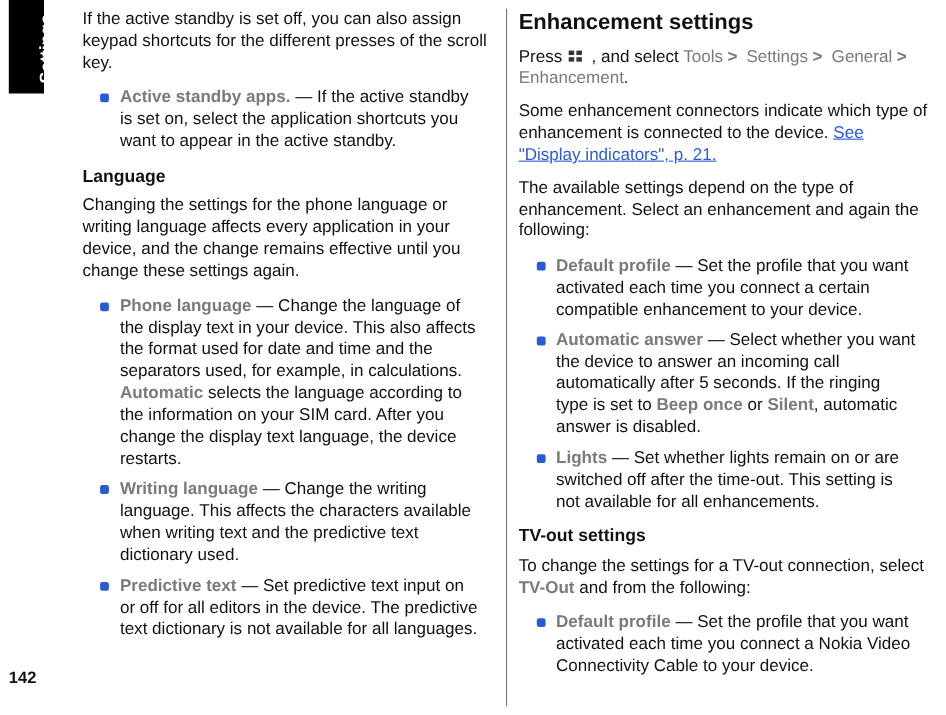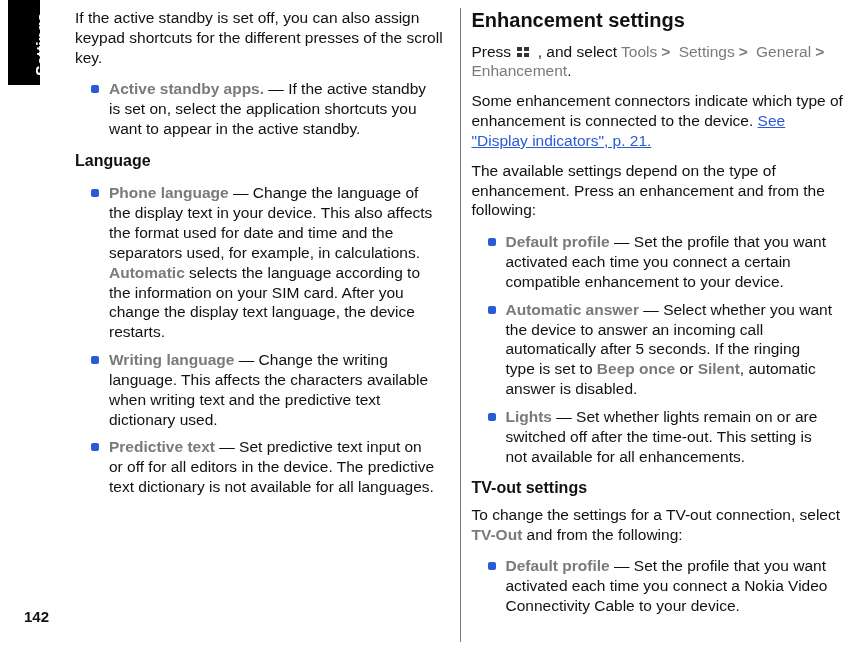--- a/index.html
+++ b/index.html
@@ -1,19 +1,19 @@
 <!DOCTYPE html>
 <html><head>
 <meta charset="utf-8">
 <style>
   html,body{margin:0;padding:0;background:#fff;color:#111;font-family:Arial,Helvetica,sans-serif;}
   .page{position:relative;width:860px;height:650px;overflow:hidden;}
   .side-label{position:absolute;left:8px;top:0;width:32px;height:85px;background:#000;}
   .side-label span{display:block;color:#fff;font-weight:bold;font-size:16px;transform:rotate(-90deg);transform-origin:left top;position:absolute;left:26px;top:76px;white-space:nowrap;}
-  .page-number{position:absolute;left:24px;top:608px;font-weight:bold;font-size:15px;}
+  .page-number{position:absolute;left:8px;top:608px;font-weight:bold;font-size:15px;}
   .columns{position:absolute;left:75px;top:8px;right:16px;bottom:8px;display:flex;gap:24px;}
   .col{flex:1;font-size:15.5px;line-height:1.28;}
   .divider{position:absolute;left:50%;top:0;bottom:0;width:1px;background:#777;}
   h1{font-size:20px;font-weight:bold;margin:0 0 8px 0;}
   h2{font-size:16px;font-weight:bold;margin:10px 0 6px 0;}
   p{margin:0 0 10px 0;}
   ul.bul{list-style:none;padding:0;margin:12px;}
   ul.bul>li{position:relative;padding-left:22px;margin-bottom:8px;}
   ul.bul>li:before{content:"";position:absolute;left:4px;top:6px;width:8px;height:8px;background:#2a5bd7;border-radius:2px;}
   .term{color:#7a7a7a;font-weight:bold;}
@@ -37,20 +37,21 @@
     <div class="col">
       <p>If the active standby is set off, you can also assign keypad shortcuts for the different presses of the scroll key.</p>
 
       <ul class="bul">
         <li>
           <span class="term">Active standby apps.</span><span> — If the active standby is set on, select the application shortcuts you want to appear in the active standby.</span>
         </li>
       </ul>
 
       <h2>Language</h2>
+      <p>Changing the settings for the phone language or writing language affects every application in your device, and the change remains effective until you change these settings again.</p>
 
       <ul class="bul">
         <li>
           <span class="term">Phone language</span><span> — Change the language of the display text in your device. This also affects the format used for date and time and the separators used, for example, in calculations. </span><span class="term">Automatic</span><span> selects the language according to the information on your SIM card. After you change the display text language, the device restarts.</span>
         </li>
         <li>
           <span class="term">Writing language</span><span> — Change the writing language. This affects the characters available when writing text and the predictive text dictionary used.</span>
         </li>
         <li>
           <span class="term">Predictive text</span><span> — Set predictive text input on or off for all editors in the device. The predictive text dictionary is not available for all languages.</span>
@@ -77,21 +78,21 @@
         <span class="crumb">Tools</span><span class="crumb-sep">&gt;</span>
         <span class="crumb">Settings</span><span class="crumb-sep">&gt;</span>
         <span class="crumb">General</span><span class="crumb-sep">&gt;</span>
         <span class="crumb">Enhancement</span><span>.</span>
       </p>
 
       <p>
         <span>Some enhancement connectors indicate which type of enhancement is connected to the device. </span><a href="#" class="link">See "Display indicators", p. 21.</a>
       </p>
 
-      <p>The available settings depend on the type of enhancement. Press an enhancement and from the following:</p>
+      <p>The available settings depend on the type of enhancement. Select an enhancement and again the following:</p>
 
       <ul class="bul">
         <li>
           <span class="term">Default profile</span><span> — Set the profile that you want activated each time you connect a certain compatible enhancement to your device.</span>
         </li>
         <li>
           <span class="term">Automatic answer</span><span> — Select whether you want the device to answer an incoming call automatically after 5 seconds. If the ringing type is set to </span><span class="term">Beep once</span><span> or </span><span class="term">Silent</span><span>, automatic answer is disabled.</span>
         </li>
         <li>
           <span class="term">Lights</span><span> — Set whether lights remain on or are switched off after the time-out. This setting is not available for all enhancements.</span>

